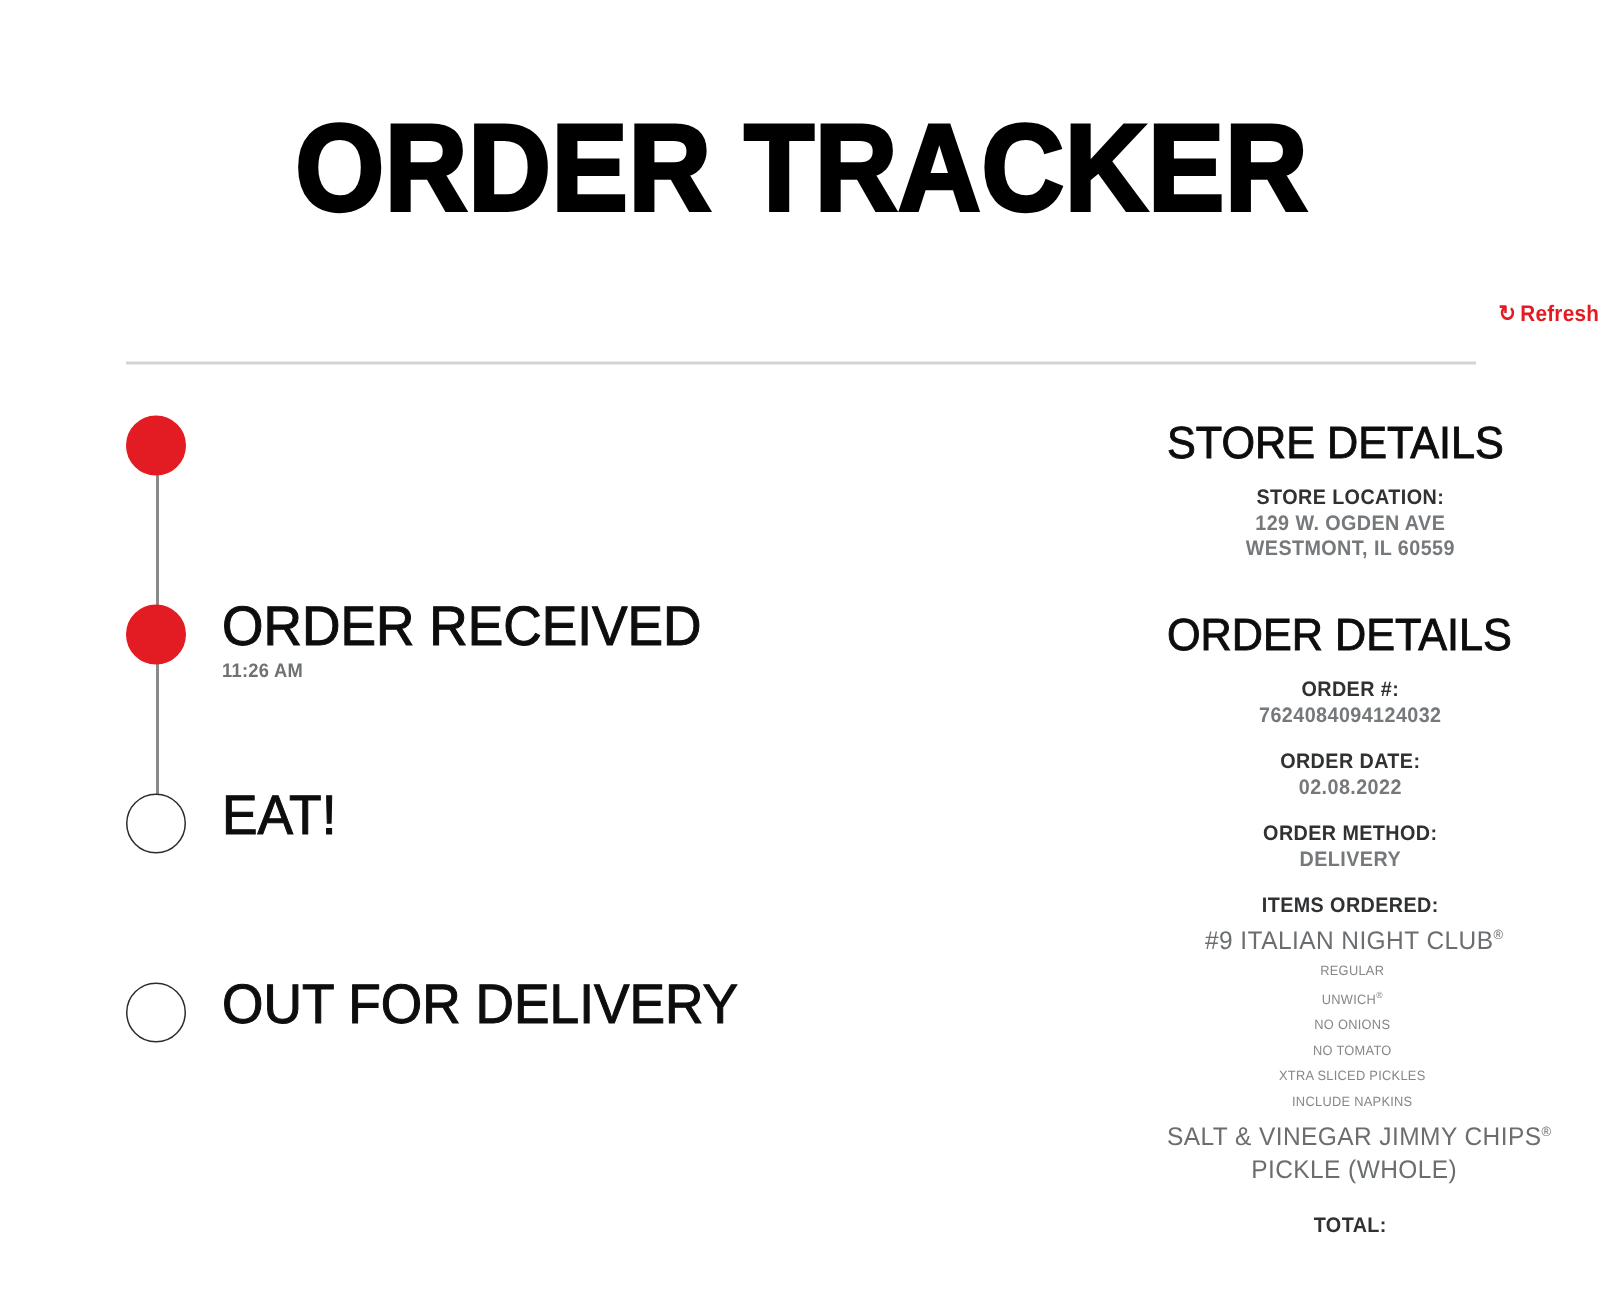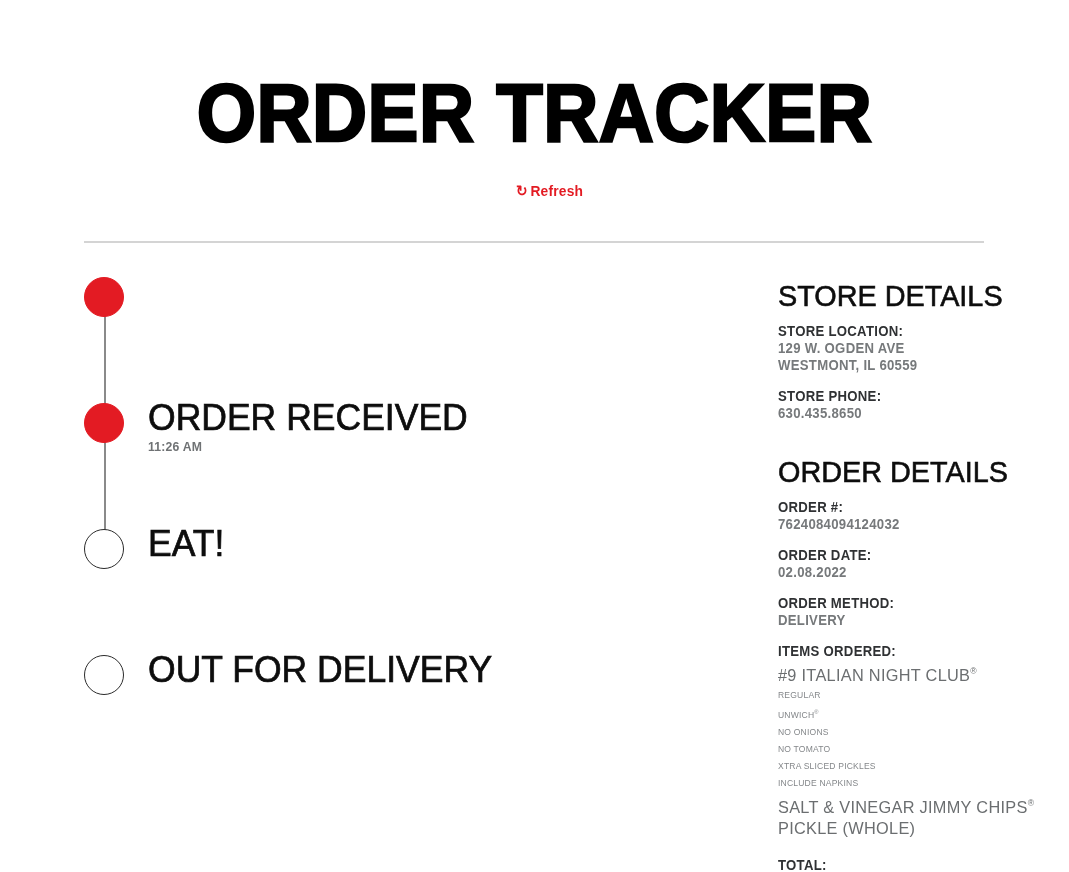--- a/index.html
+++ b/index.html
@@ -31,22 +31,22 @@
     font-size: 82px;
     line-height: 82px;
     letter-spacing: 0.5px;
     color: #000000;
     transform: scaleX(0.93);
     -webkit-text-stroke: 2.6px #000000;
     margin: 0;
     white-space: nowrap;
   }
   .refresh-wrap {
-    margin-top: 28px;
-    text-align: center;
+    margin-top: 46px;
+    text-align: right;
     padding-left: 30px;
   }
   .refresh-link {
     display: inline-block;
     color: #E31B23;
     font-family: "Liberation Sans Narrow", "Liberation Sans", sans-serif;
     font-weight: 700;
     font-size: 15px;
     letter-spacing: 0.2px;
     text-decoration: none;
@@ -166,20 +166,21 @@
     transform: scaleX(0.96);
     transform-origin: left center;
     -webkit-text-stroke: 0.6px #0d0d0d;
     white-space: nowrap;
   }
   .heading-gap {
     height: 11px;
   }
   .field {
     margin-bottom: 14px;
+    text-align: center;
   }
   .field-label {
     font-family: "Liberation Sans Narrow", "Liberation Sans", sans-serif;
     font-weight: 700;
     font-size: 14px;
     line-height: 17px;
     color: #2f3133;
     letter-spacing: 0.3px;
     transform: scaleX(0.94);
     transform-origin: left center;
@@ -289,24 +290,20 @@
 
       <div class="section-heading">STORE DETAILS</div>
       <div class="heading-gap"></div>
 
       <div class="field">
         <div class="field-label">STORE LOCATION:</div>
         <div class="field-value">129 W. OGDEN AVE</div>
         <div class="field-value">WESTMONT, IL 60559</div>
       </div>
 
-      <div class="field">
-        <div class="field-label">STORE PHONE:</div>
-        <div class="field-value">630.435.8650</div>
-      </div>
 
       <div class="section-spacer"></div>
 
       <div class="section-heading">ORDER DETAILS</div>
       <div class="heading-gap"></div>
 
       <div class="field">
         <div class="field-label">ORDER #:</div>
         <div class="field-value">7624084094124032</div>
       </div>

